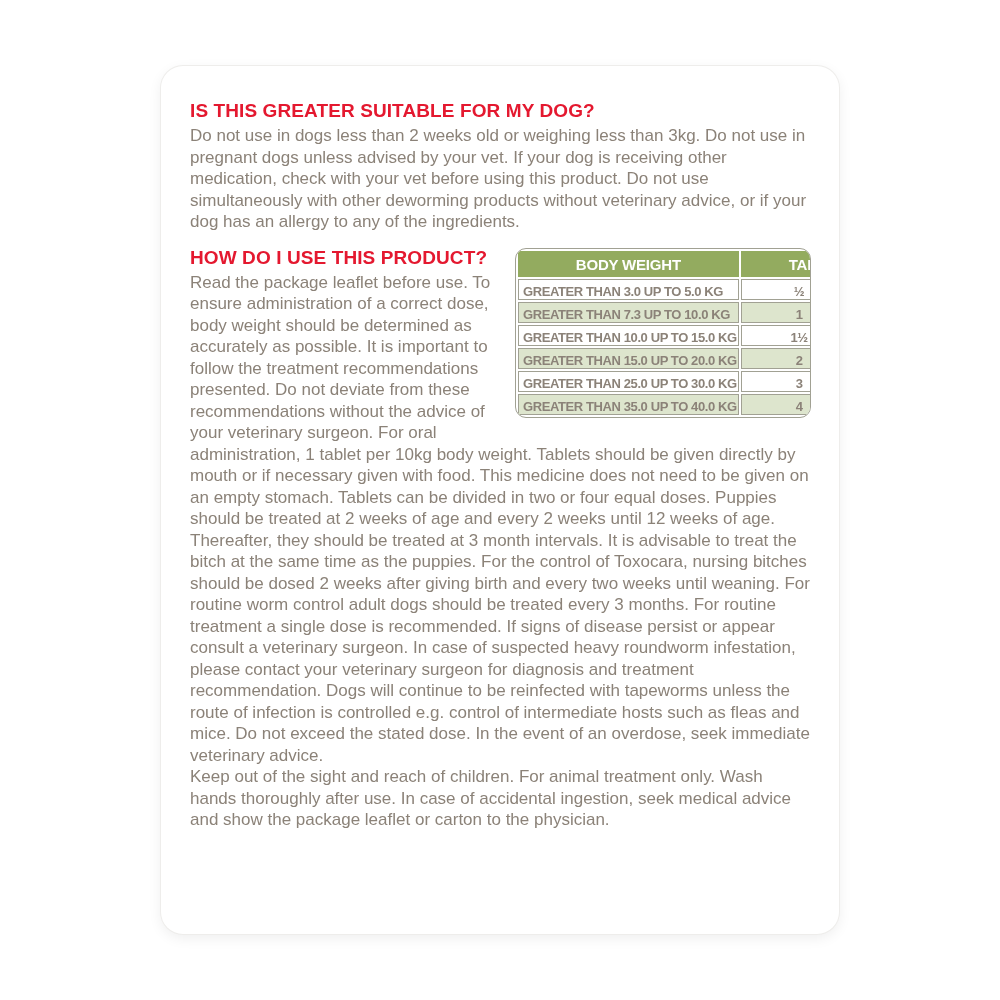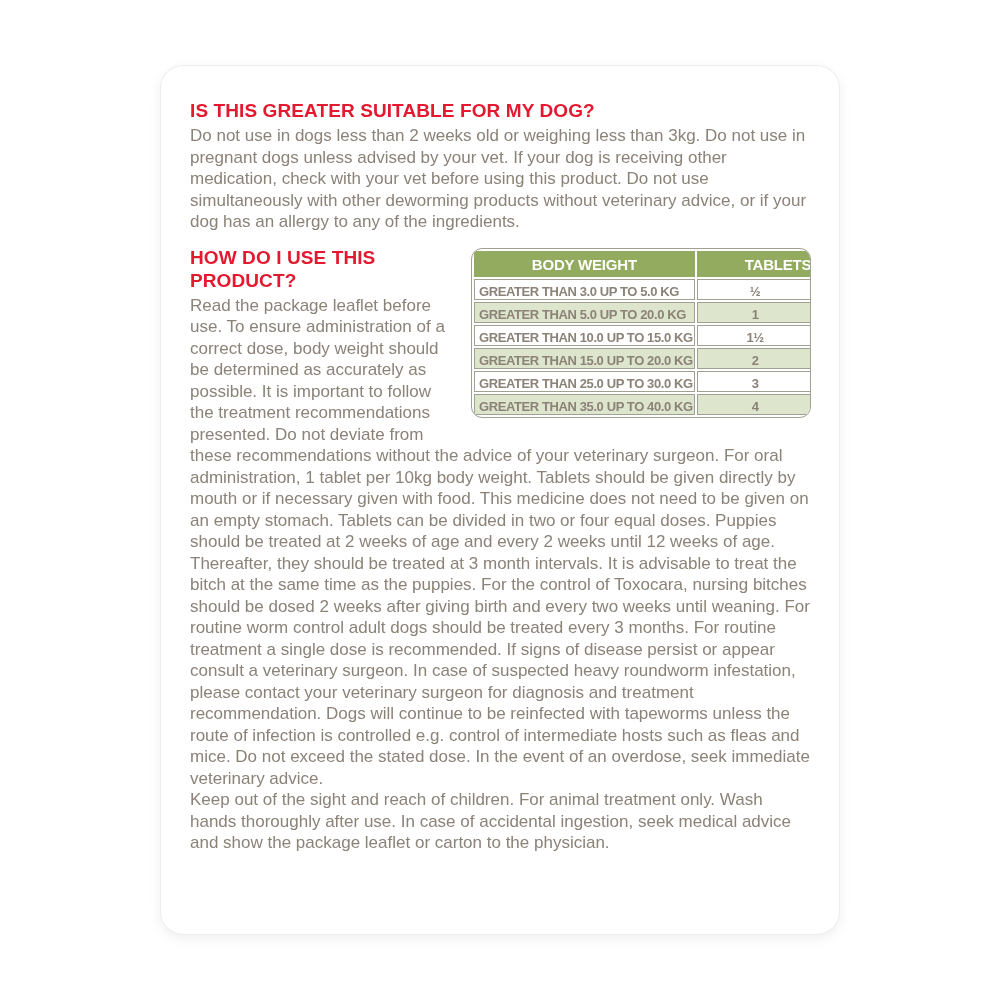--- a/index.html
+++ b/index.html
@@ -45,21 +45,21 @@
   }
   .body-text b { font-weight: bold; }
   sup.reg {
     font-size: 9px;
     vertical-align: super;
     line-height: 0;
   }
   
   .dose-table-wrap {
     float: right;
-    width: 340px;
+    width: 296px;
     margin: 2px 0 8px 12px;
     border: 1.5px solid var(--table-border);
     border-radius: 11px;
     overflow: hidden;
     background: #ffffff;
   }
   table.dose-table {
     width: 100%;
     border-collapse: separate;
     border-spacing: 2px;
@@ -109,21 +109,21 @@
               <th class="col-weight">BODY WEIGHT</th>
               <th class="col-tabs">TABLETS</th>
             </tr>
           </thead>
           <tbody>
             <tr>
               <td>GREATER THAN 3.0 UP TO 5.0 KG</td>
               <td class="num">½</td>
             </tr>
             <tr>
-              <td>GREATER THAN 5.0 UP TO 20.0 KG</td>
+              <td>GREATER THAN 7.3 UP TO 10.0 KG</td>
               <td class="num">1</td>
             </tr>
             <tr>
               <td>GREATER THAN 10.0 UP TO 15.0 KG</td>
               <td class="num">1½</td>
             </tr>
             <tr>
               <td>GREATER THAN 15.0 UP TO 20.0 KG</td>
               <td class="num">2</td>
             </tr>

